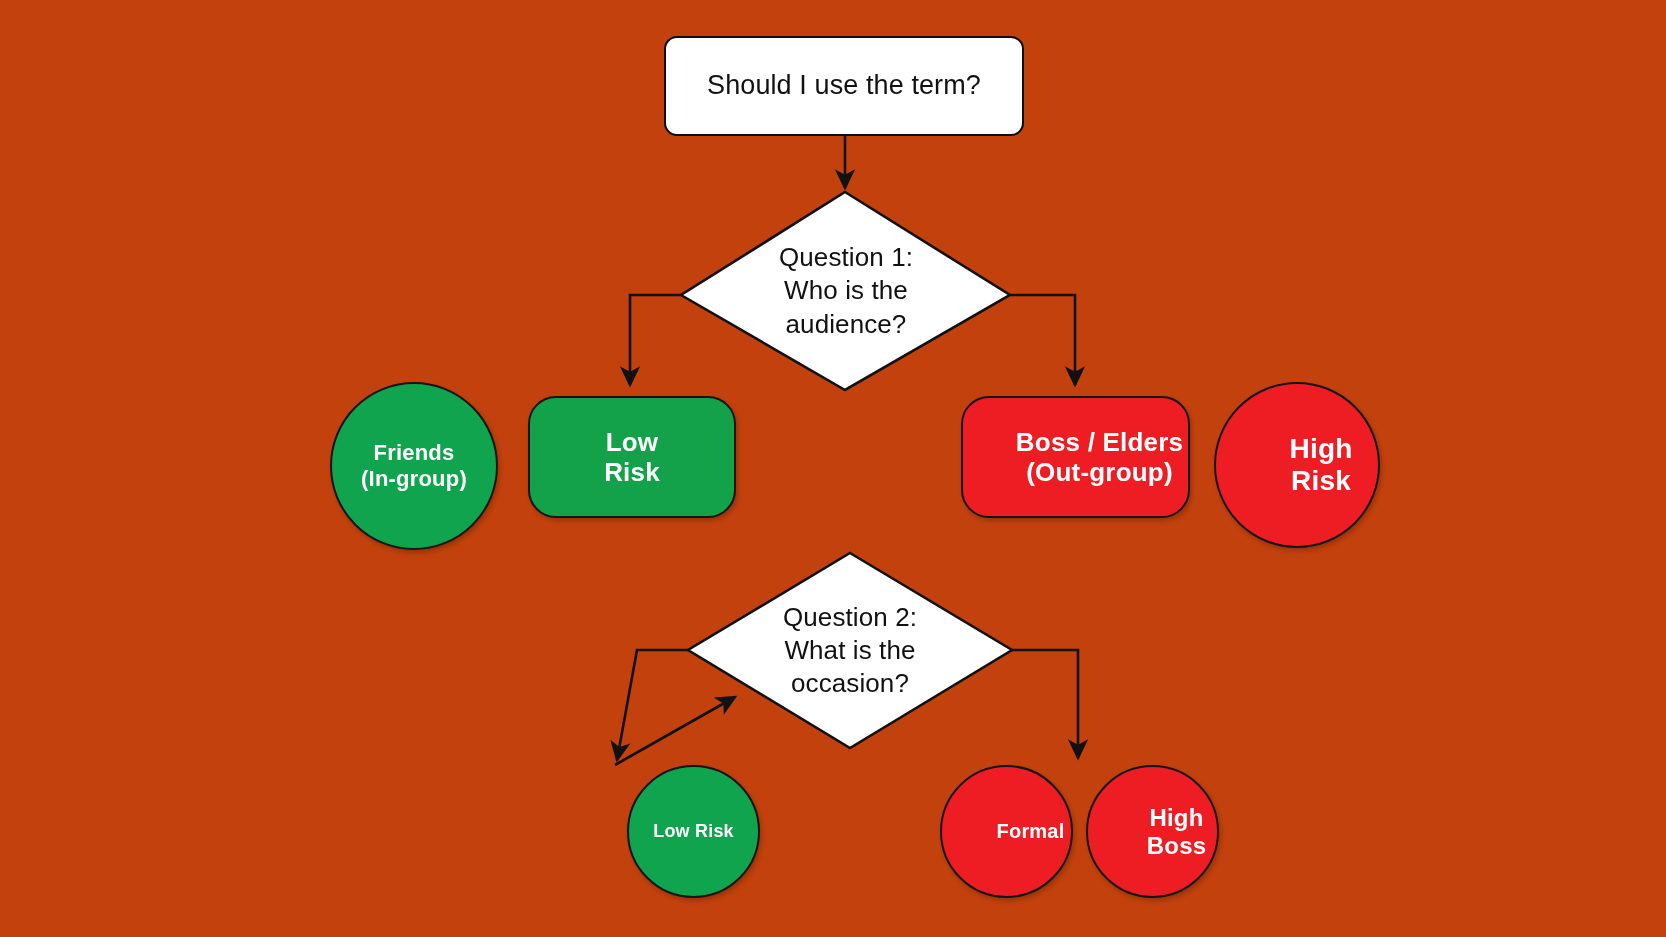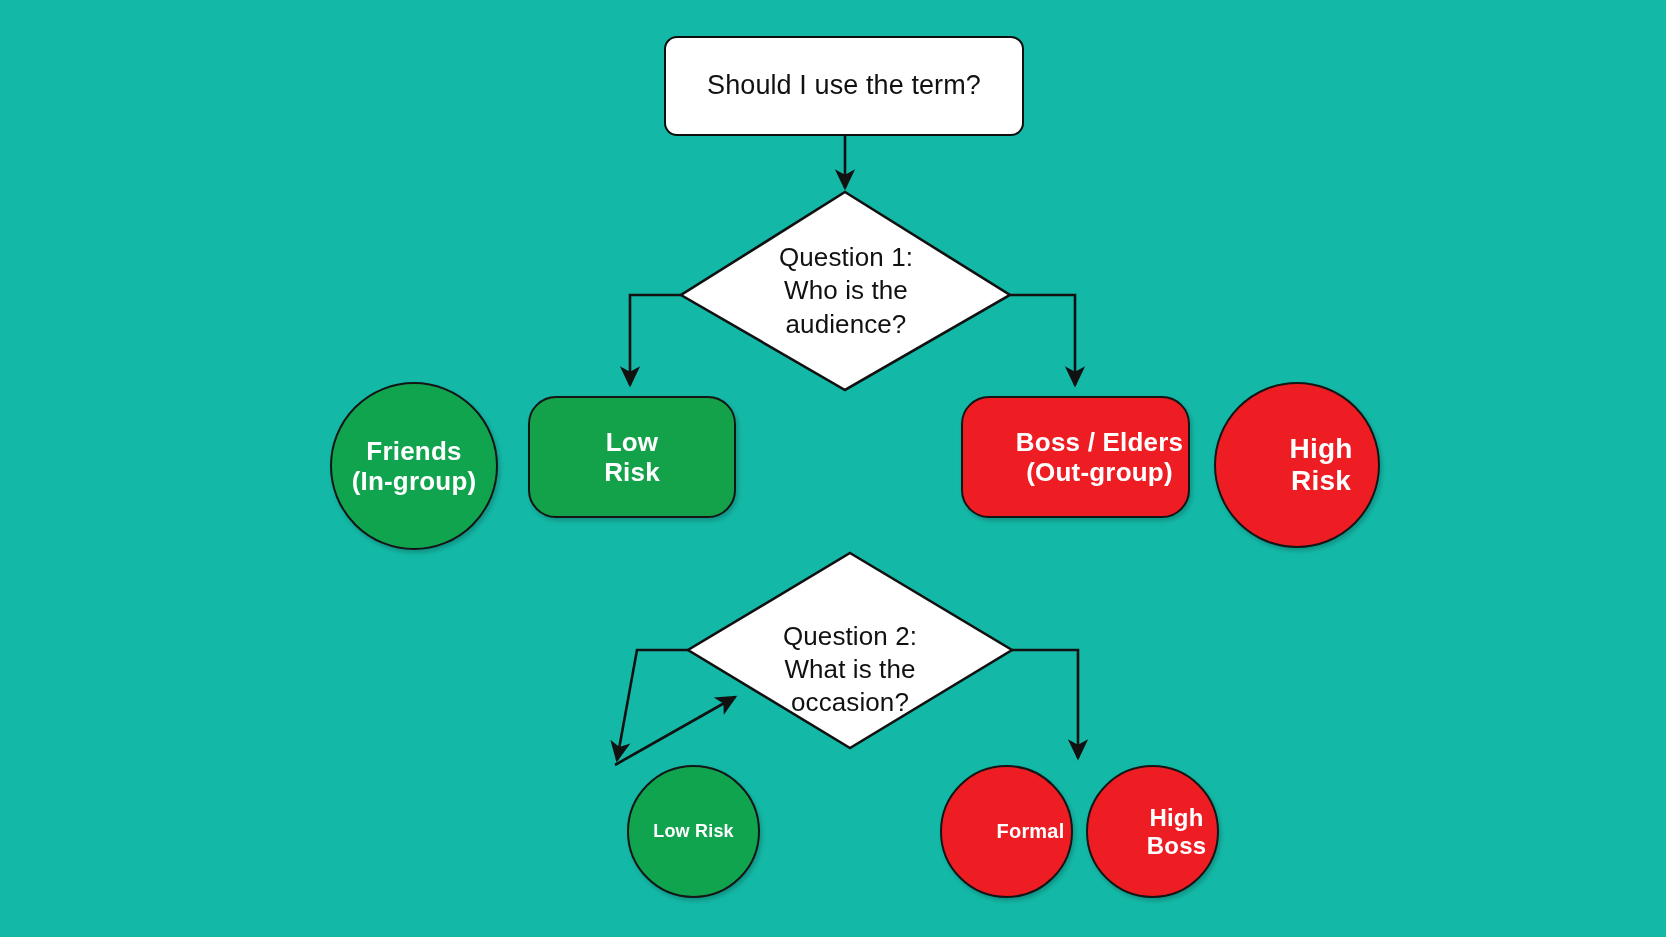--- a/index.html
+++ b/index.html
@@ -8,21 +8,21 @@
     padding: 0;
     background: #ffffff;
   }
   body {
     font-family: "Liberation Sans", sans-serif;
   }
   #canvas {
     position: relative;
     width: 1666px;
     height: 937px;
-    background: #14b8a6;
+    background: #c2410c;
     overflow: hidden;
   }
   #wires {
     position: absolute;
     left: 0;
     top: 0;
     width: 1666px;
     height: 937px;
     pointer-events: none;
   }
@@ -125,21 +125,21 @@
   <div class="diamond-wrap" style="left:681px; top:192px; width:330px; height:198px;">
     <div class="diamond-label">
       <div>
         <span class="txt">Question 1:</span>
         <span class="txt">Who is the</span>
         <span class="txt">audience?</span>
       </div>
     </div>
   </div>
 
-  <div class="node circle green-circle-fill" style="left:330px; top:382px; width:168px; height:168px; font-size:26px;">
+  <div class="node circle green-circle-fill" style="left:330px; top:382px; width:168px; height:168px; font-size:22px;">
     <div>
       <span class="txt">Friends</span>
       <span class="txt">(In-group)</span>
     </div>
   </div>
 
   <div class="node rrect green-fill" style="left:528px; top:396px; width:208px; height:122px;">
     <div>
       <span class="txt">Low</span>
       <span class="txt">Risk</span>
@@ -153,21 +153,21 @@
     </div>
   </div>
 
   <div class="node circle red-fill" style="left:1214px; top:382px; width:166px; height:166px; font-size:28px;">
     <div>
       <span class="txt">High</span>
       <span class="txt">Risk</span>
     </div>
   </div>
 
-  <div class="diamond-wrap" style="left:688px; top:572px; width:324px; height:195px;">
+  <div class="diamond-wrap" style="left:688px; top:553px; width:324px; height:195px;">
     <div class="diamond-label">
       <div>
         <span class="txt">Question 2:</span>
         <span class="txt">What is the</span>
         <span class="txt">occasion?</span>
       </div>
     </div>
   </div>
 
 

